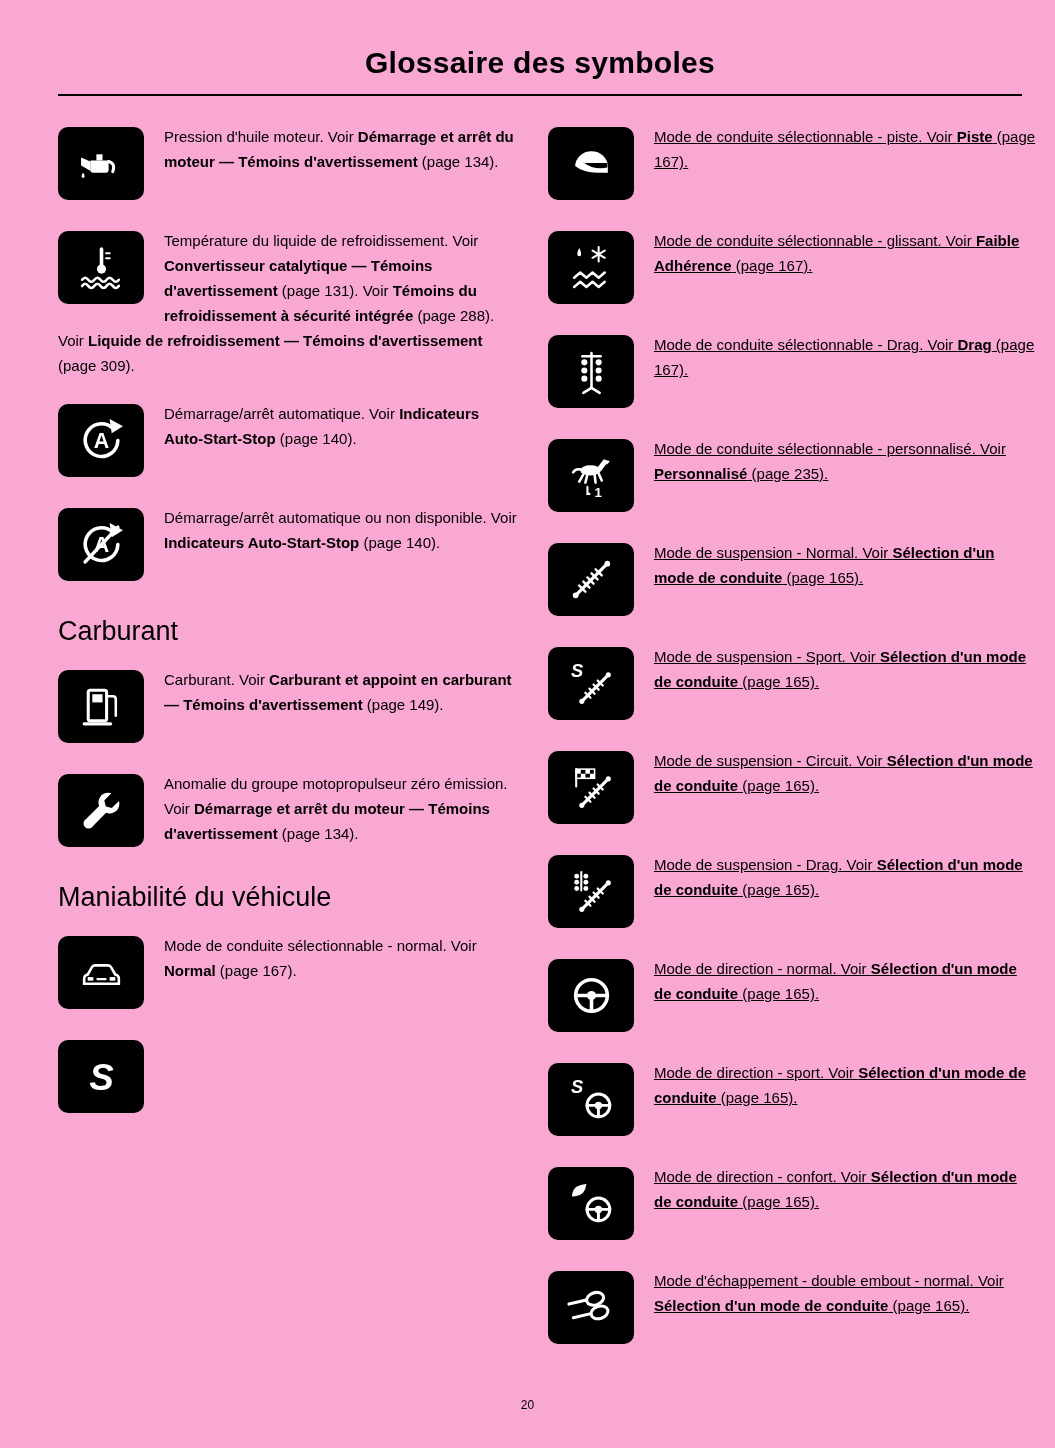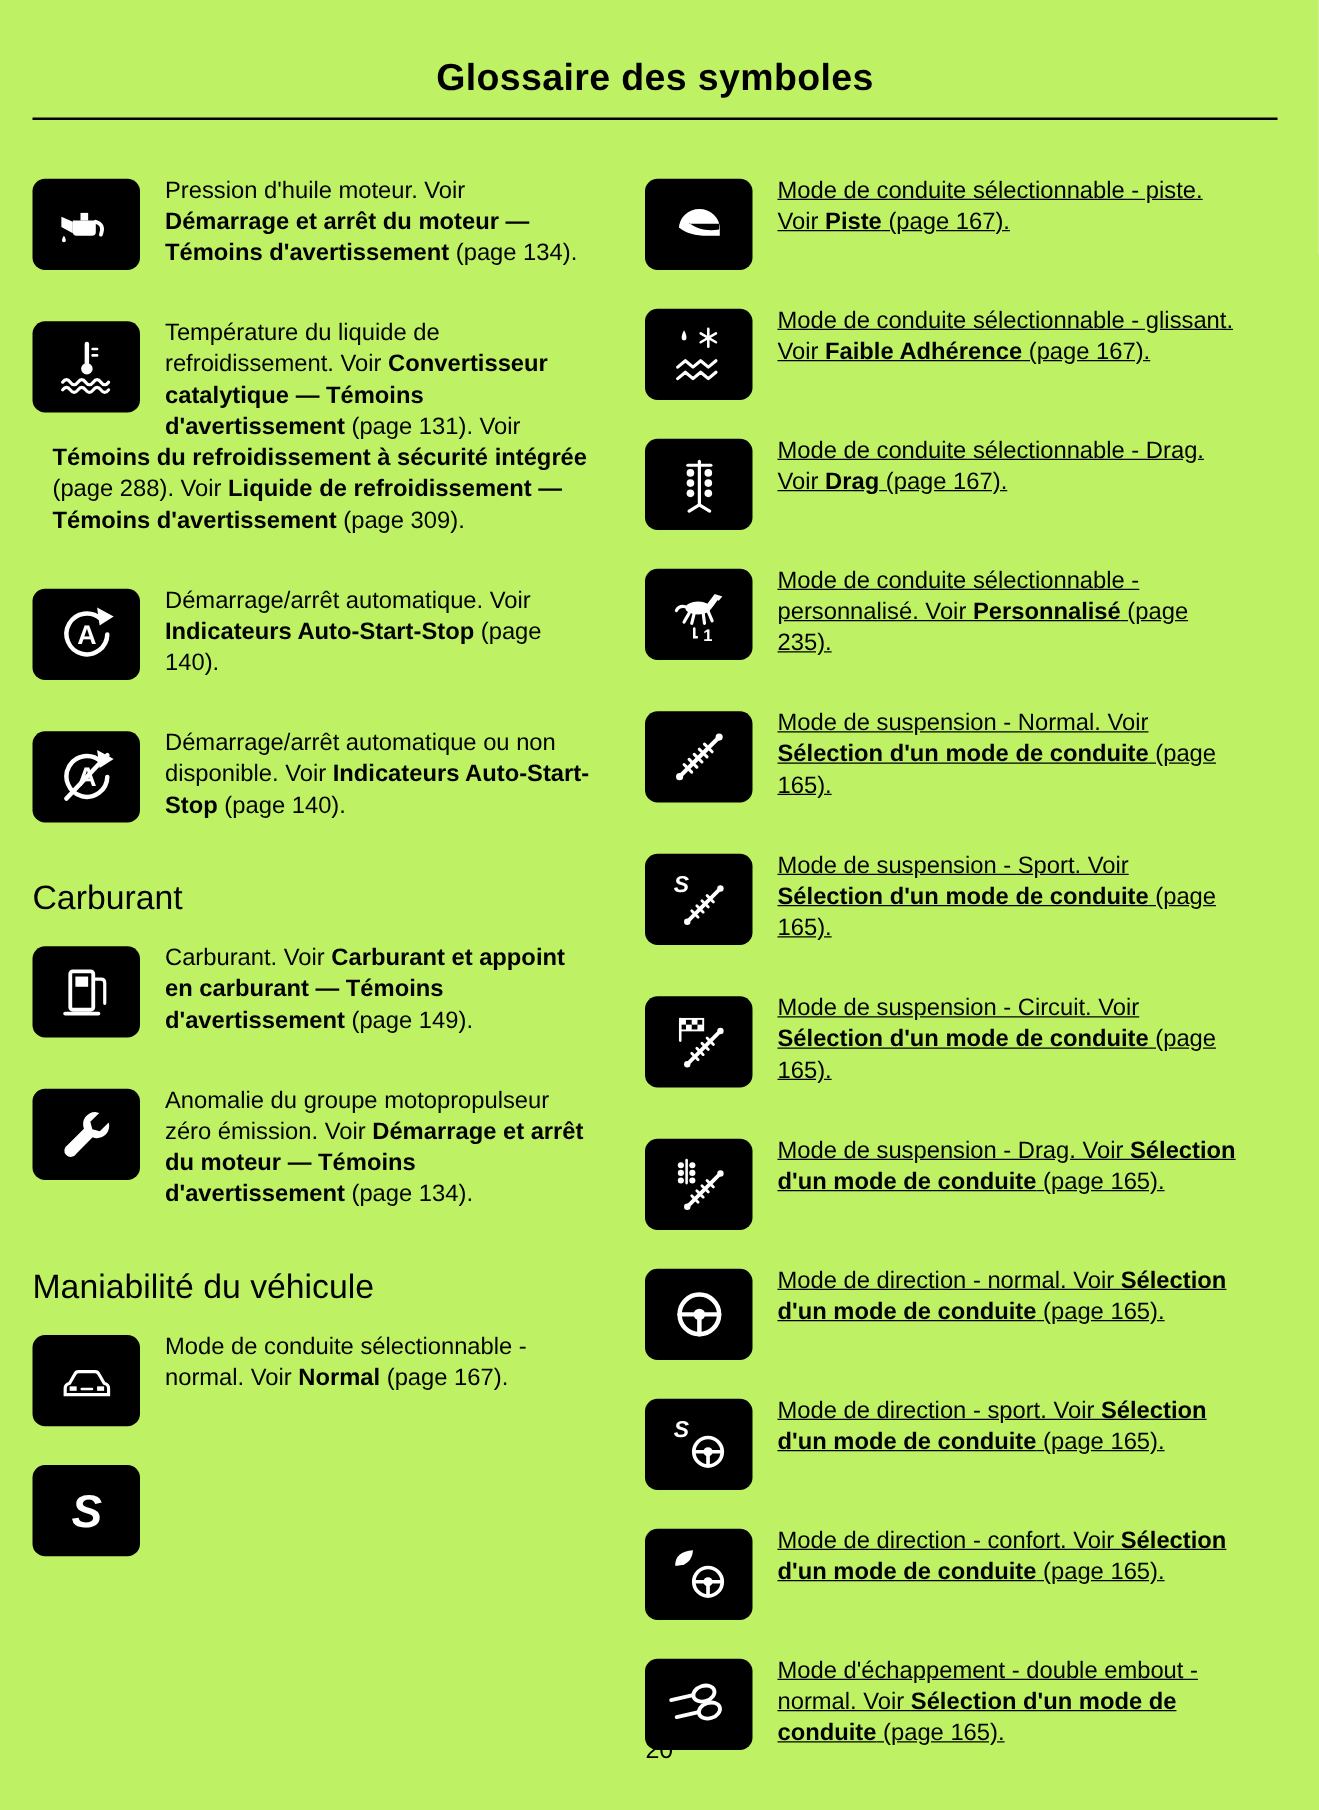--- a/index.html
+++ b/index.html
@@ -1,23 +1,23 @@
 <!DOCTYPE html>
 <html><head>
 <meta charset="utf-8">
 <style>
   html,body{margin:0;padding:0;background:#e8e8e8;}
   .page{
     position:relative;
     width:1055px;
     height:1448px;
     margin:0 auto;
-    background:#bef264;
+    background:#f9a8d4;
     box-sizing:border-box;
-    padding:26px 33px 0 26px;
+    padding:26px 33px 0 58px;
     font-family:"Liberation Sans", sans-serif;
     color:#000;
   }
   .title{
     text-align:center;
     font-size:30px;
     font-weight:700;
     margin:20px 0 14px 0;
     letter-spacing:0.3px;
   }
@@ -34,26 +34,26 @@
   .entry::after{content:"";display:block;clear:both;height:0;}
   .ibox{
     float:left;
     width:86px;height:73px;
     background:#000;
     border-radius:10px;
     display:flex;align-items:center;justify-content:center;
     margin:3px 20px 5px 0;
   }
   .ibox svg{width:55px;height:49px;display:block;}
-  .txt{margin:16px;font-size:19px;line-height:25px;}
+  .txt{margin:0;font-size:15px;line-height:25px;}
   .txt b{font-weight:700;}
   .sec{font-size:27px;font-weight:400;margin:30px 0 20px 0;}
   .pageno{
     position:absolute;left:0;right:0;bottom:36px;
-    text-align:center;font-size:20px;
+    text-align:center;font-size:12px;
   }
 </style>
 </head>
 <body>
 
 <div class="page">
 
   <h1 class="title">Glossaire des symboles</h1>
   <hr class="rule">
 

